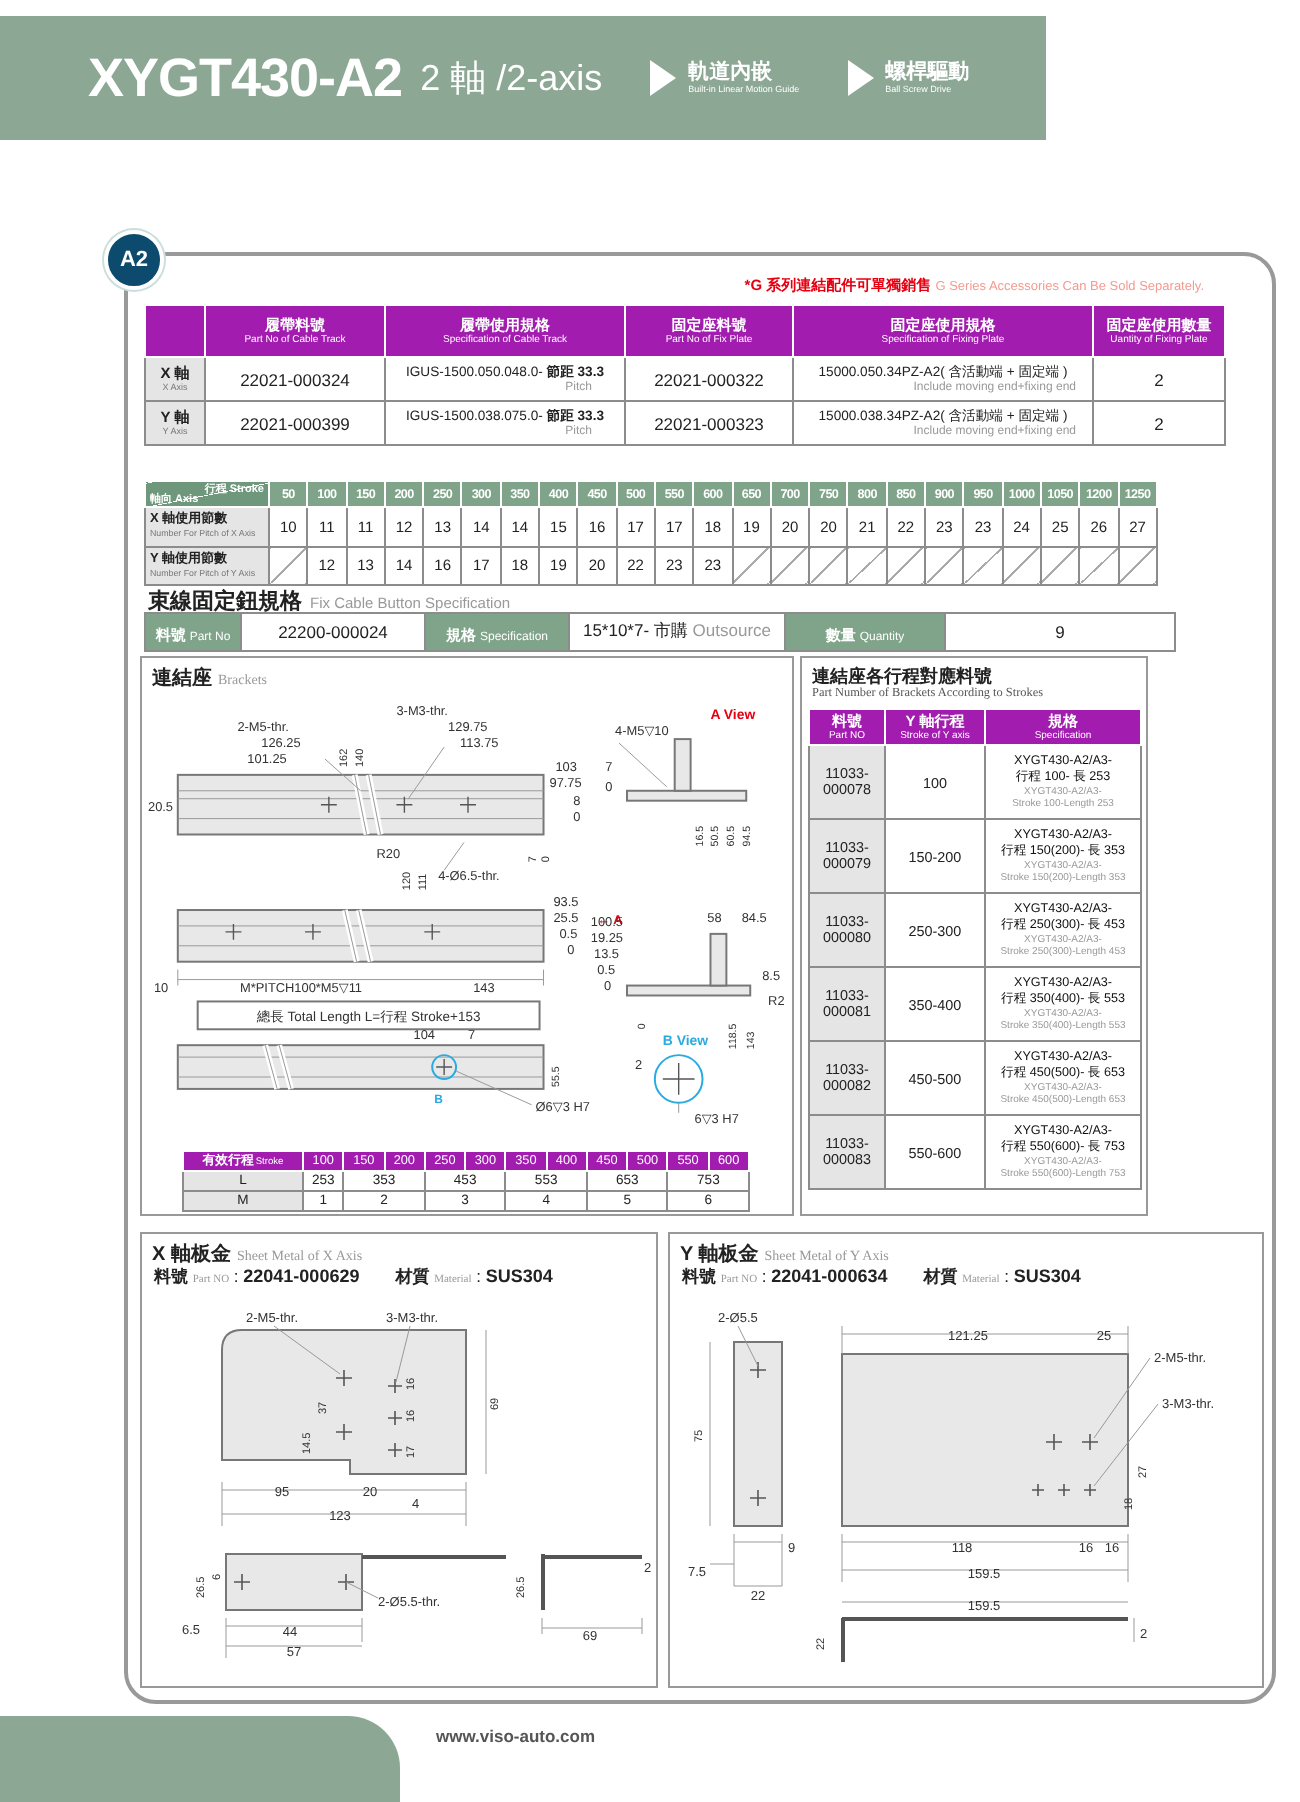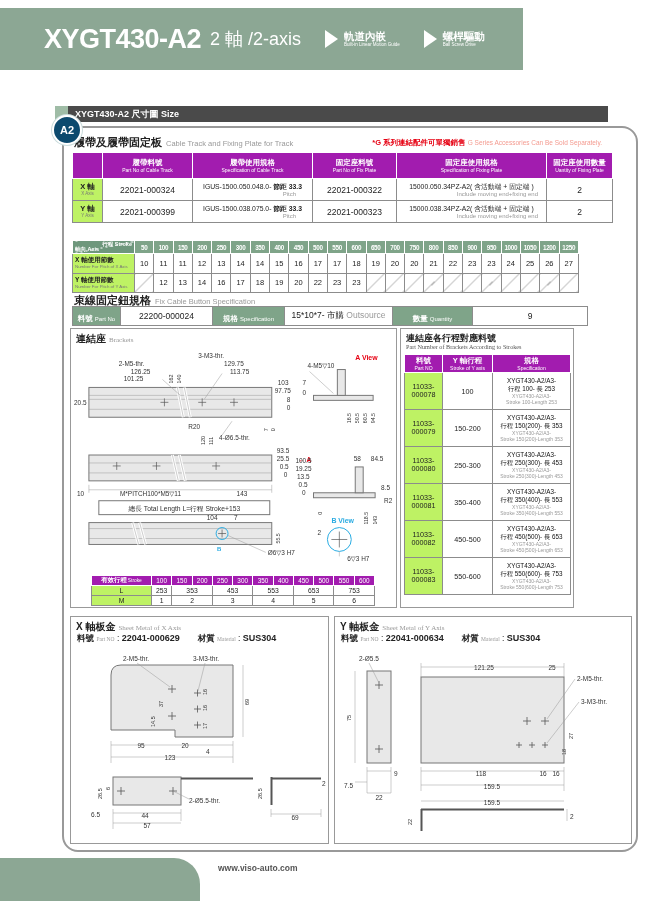--- a/index.html
+++ b/index.html
@@ -22,21 +22,21 @@
 .a2-badge{position:absolute;left:52px;top:115px;width:30px;height:30px;border-radius:50%;background:#0c4a6e;border:2px solid #fff;color:#fff;font-size:11px;font-weight:bold;display:flex;align-items:center;justify-content:center;z-index:3;box-shadow:0 0 0 1px #cdd}
 .card{position:absolute;left:62px;top:126px;width:576px;height:726px;border:2px solid #999;border-radius:16px;background:#fff}
 .stitle{position:absolute;font-size:11px;font-weight:bold;white-space:nowrap}
 .stitle .en{font-size:7.5px;color:#999;font-weight:normal;margin-left:4px}
 .rnote{position:absolute;right:34px;top:10px;font-size:7.5px;color:#E60012;font-weight:bold;white-space:nowrap}
 .rnote .en{color:#F49A8F;font-weight:normal;font-size:6.5px}
 
 table{border-collapse:collapse;table-layout:fixed}
 td,th{border:1px solid #8C8C8C;text-align:center;vertical-align:middle;padding:0;overflow:hidden;font-weight:normal}
 .gh{background:#a21caf;color:#fff;border:1px solid #fff}
-.lg{background:#bef264}
+.lg{background:#e5e5e5}
 .tb{border:1.5px solid #555;position:absolute}
 .hcn{font-size:7.5px;font-weight:bold;line-height:9px}
 .hen{font-size:5px;line-height:6px}
 
 .t1{left:8px;top:24px;width:540px}
 .t1 th{height:13px}
 .t1 tr.hd{height:26px}
 .t1 tr.bd{height:22px}
 .axis-cn{font-size:7.5px;font-weight:bold;line-height:8px}
 .axis-en{font-size:4.5px;color:#777;line-height:6px}
@@ -116,32 +116,25 @@
     </div>
     <div class="badge">
       <span class="tri"></span>
       <span>
         <span class="bcn">螺桿驅動</span>
         <span class="ben">Ball Screw Drive</span>
       </span>
     </div>
   </div>
 
-  <div class="section-bar">
-    <span class="sq"></span>
-    <span class="sb-label">XYGT430-A2 尺寸圖 Size</span>
-  </div>
 
   <div class="a2-badge">A2</div>
 
   <div class="card">
 
-    <div class="stitle" style="left:10px;top:7px">
-      <span>履帶及履帶固定板</span><span class="en">Cable Track and Fixing Plate for Track</span>
-    </div>
     <div class="rnote">
       <span>*G 系列連結配件可單獨銷售</span> <span class="en">G Series Accessories Can Be Sold Separately.</span>
     </div>
 
     <table class="tb t1">
       <colgroup>
           <col style="width:30px">
           <col style="width:90px">
           <col style="width:120px">
           <col style="width:84px">

